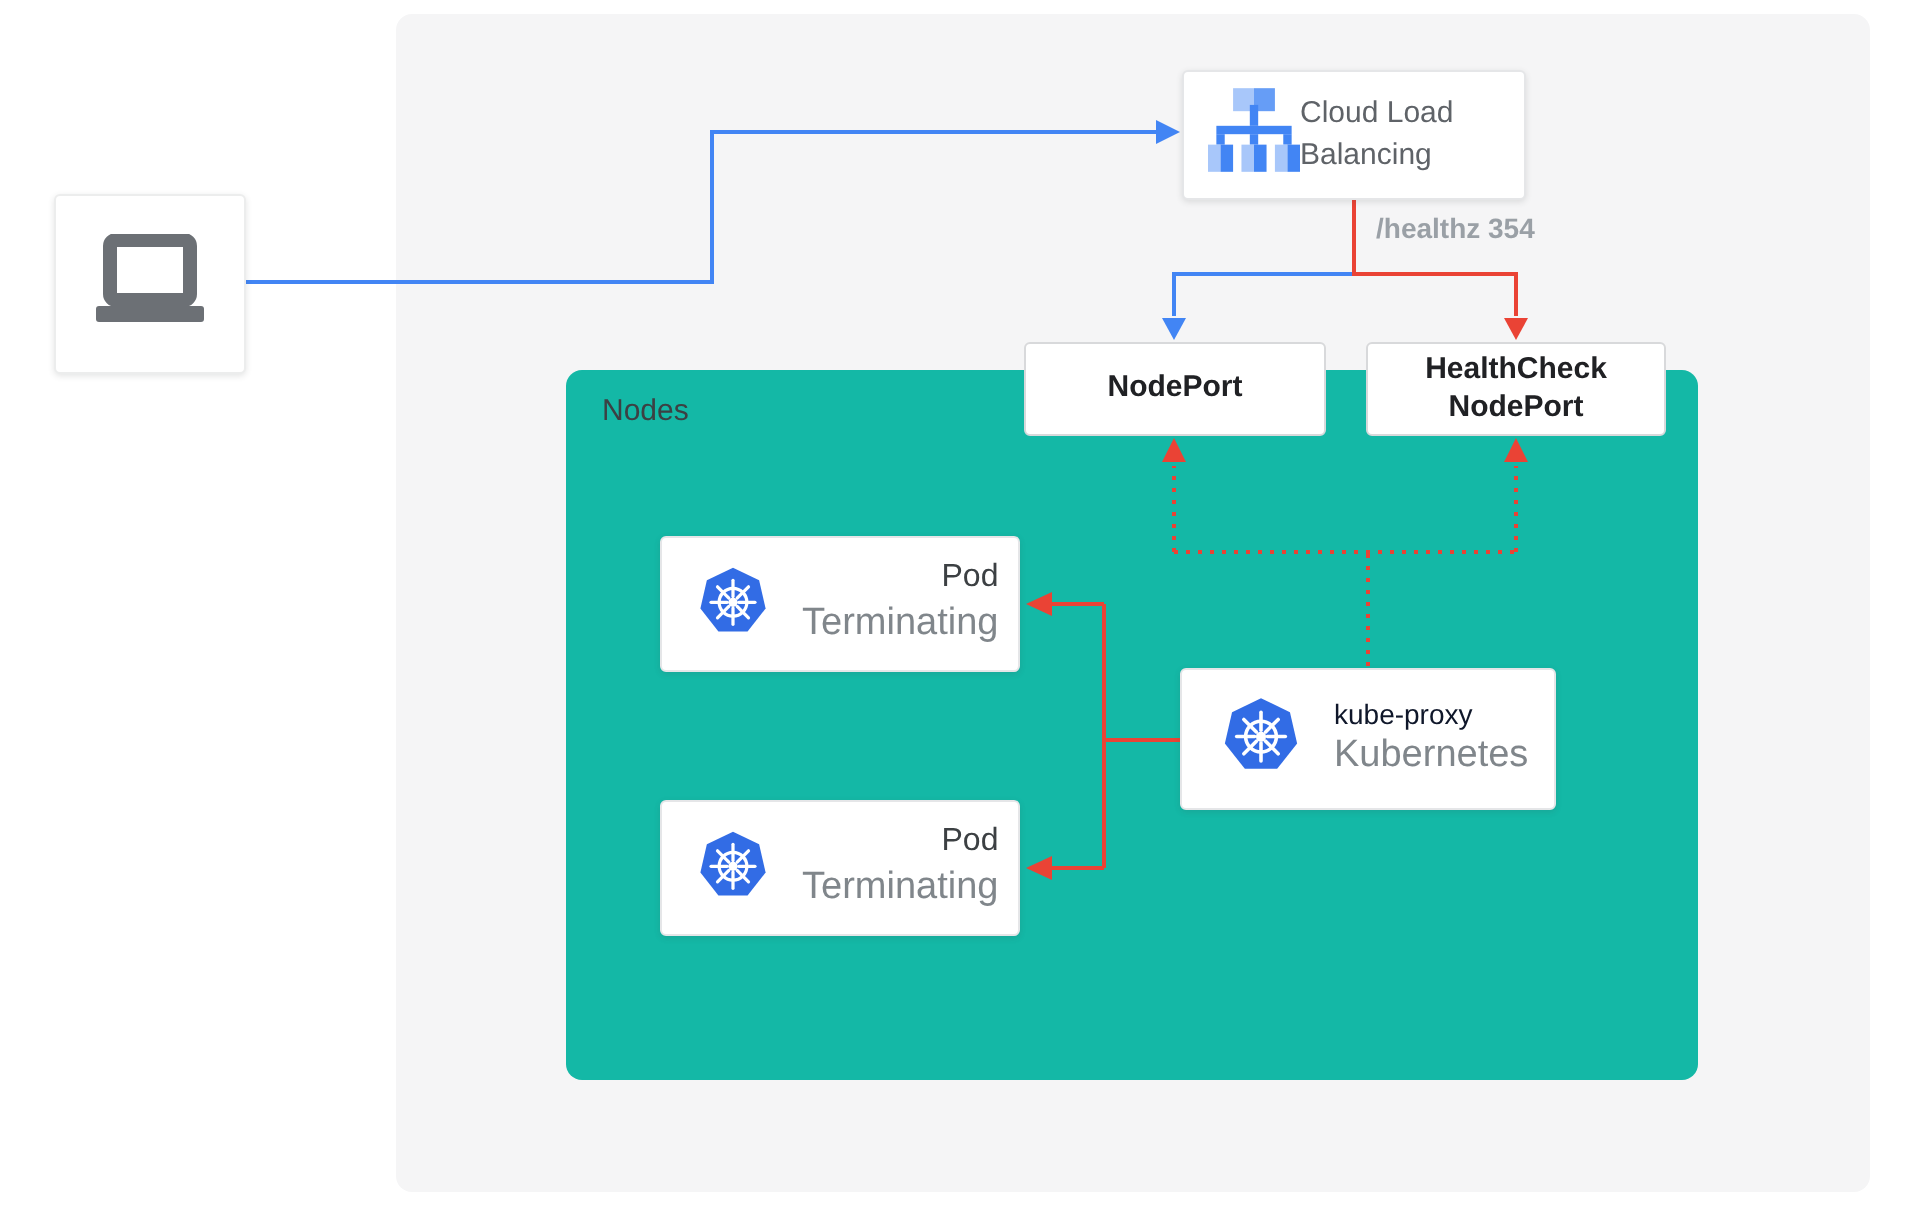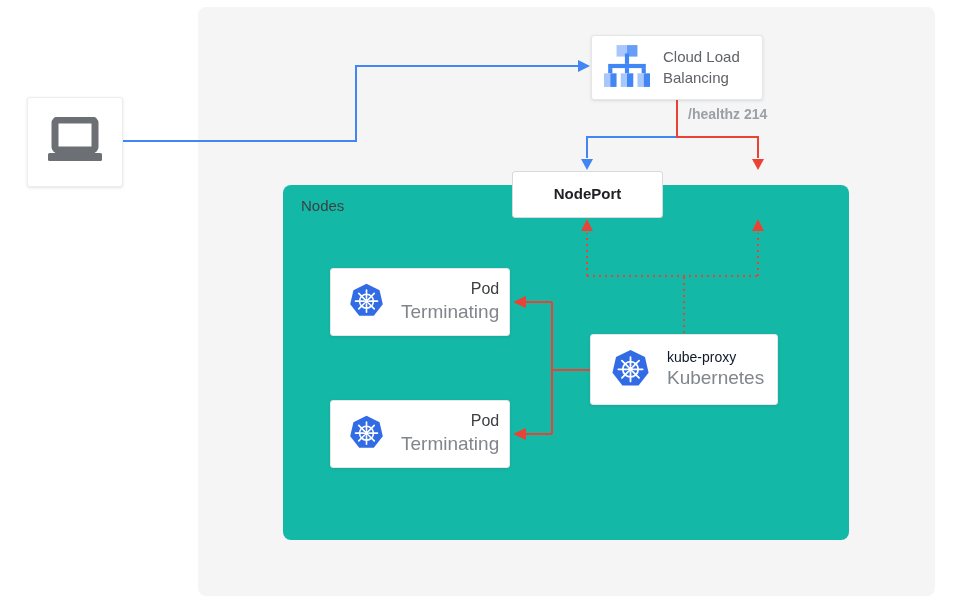--- a/index.html
+++ b/index.html
@@ -18,21 +18,21 @@
   .nodes-label{
     position:absolute;left:18px;top:12px;font-size:15px;color:#3c4043;
   }
   .connectors{position:absolute;left:0;top:0;pointer-events:none;}
   .box{
     position:absolute;background:#ffffff;border:1px solid #e5e6e8;border-radius:3px;
     box-shadow:0 1px 3px rgba(60,64,67,.14);box-sizing:border-box;
     display:flex;align-items:center;
   }
   .client-box{left:27px;top:97px;width:96px;height:90px;justify-content:center;border-color:#eceded;}
-  .clb-box{left:591px;top:35px;width:172px;height:65px;padding-left:12px;gap:13px;}
+  .clb-box{left:591px;top:35px;width:172px;height:65px;padding-left:12px;}
   .clb-label{font-size:15px;line-height:1.35;color:#5f6368;width:96px;}
   .port-box{
     border-color:#d8d9db;box-shadow:none;justify-content:center;text-align:center;
   }
   .nodeport-box{left:512px;top:171px;width:151px;height:47px;}
   .hc-box{left:683px;top:171px;width:150px;height:47px;padding:2px 6px;}
   .port-label{font-weight:700;font-size:15px;line-height:1.25;color:#202124;}
   .pod-box{left:330px;width:180px;height:68px;padding-left:17px;gap:16px;text-align:right;}
   .pod1{top:268px;}
   .pod2{top:400px;}
@@ -126,26 +126,29 @@
         <rect x="6" y="27" width="6" height="13" fill="#4285f4"></rect>
         <rect x="16" y="27" width="6" height="13" fill="#a8c7fa"></rect>
         <rect x="22" y="27" width="6" height="13" fill="#4285f4"></rect>
         <rect x="32" y="27" width="6" height="13" fill="#a8c7fa"></rect>
         <rect x="38" y="27" width="6" height="13" fill="#4285f4"></rect>
       </svg>
     </span>
     <div class="clb-label">Cloud Load Balancing</div>
   </div>
 
-  <div class="healthz-label">/healthz 214</div>
+  <div class="healthz-label">/healthz 354</div>
 
   <div class="box port-box nodeport-box">
     <div class="port-label">NodePort</div>
   </div>
 
+  <div class="box port-box hc-box">
+    <div class="port-label">HealthCheck NodePort</div>
+  </div>
 
   <div class="box pod-box pod1">
     <span>
       <svg width="37" height="36" viewBox="0 0 32 31">
           <use href="#k8s-helm"></use>
         </svg>
     </span>
     <div>
       <div class="node-title">Pod</div>
       <div class="node-sub">Terminating</div>

